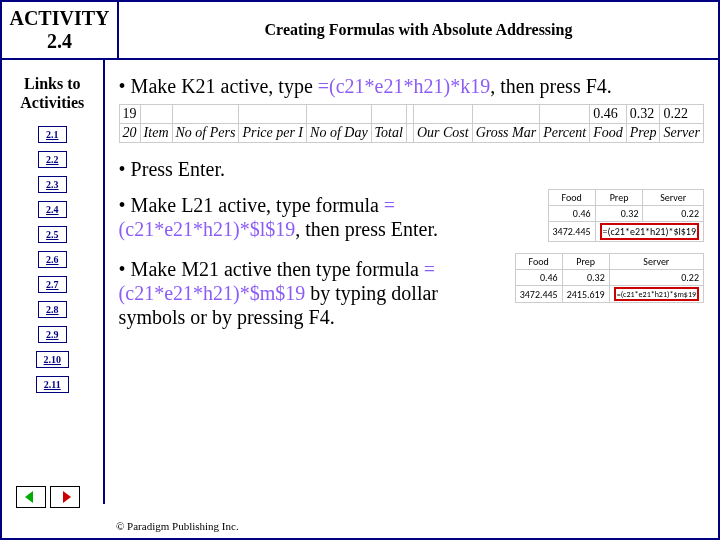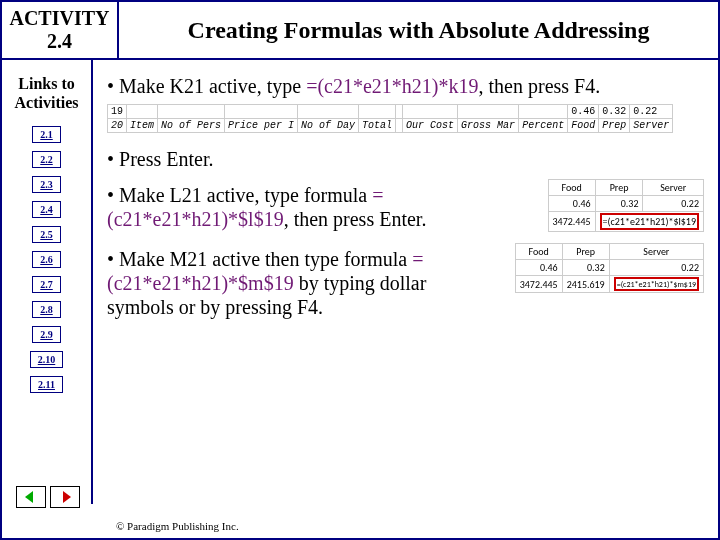--- a/index.html
+++ b/index.html
@@ -31,28 +31,28 @@
     font-size: 20px;
     text-align: center;
     line-height: 1.15;
   }
   .title-box {
     flex: 1;
     display: flex;
     align-items: center;
     justify-content: center;
     font-weight: bold;
-    font-size: 24px;
+    font-size: 16px;
   }
   .body {
     display: flex;
     height: 444px;
   }
   .sidebar {
-    width: 91px;
+    width: 112px;
     border-right: 2px solid #000080;
     box-sizing: border-box;
     text-align: center;
     padding-top: 10px;
   }
   .sidebar-title {
     font-weight: bold;
     font-size: 16px;
     padding: 4px 8px 10px;
     line-height: 1.2;
@@ -78,29 +78,29 @@
   .bullet {
     margin: 4px 0 6px 0;
     line-height: 1.2;
   }
   .row {
     display: flex;
     align-items: flex-start;
     gap: 24px;
   }
   .row .txt { flex: 1; }
-  .formula { color: #701a75; }
+  .formula { color: #8b5cf6; }
   .red-box {
     border: 2px solid #c00;
     display: inline-block;
     padding: 0 1px;
   }
   .tbl {
-    font-family: Liberation Mono, monospace;
-    font-size: 10px;
+    font-family: Liberation Serif, serif;
+    font-size: 14px;
     border-collapse: collapse;
   }
   .tbl td, .tbl th {
     border: 1px solid #ccc;
     padding: 1px 3px;
     background: #fff;
     white-space: nowrap;
   }
   .rowhdr { background: #eef; text-align: center; }
   .graybar { background: #eee; font-style: italic; }

